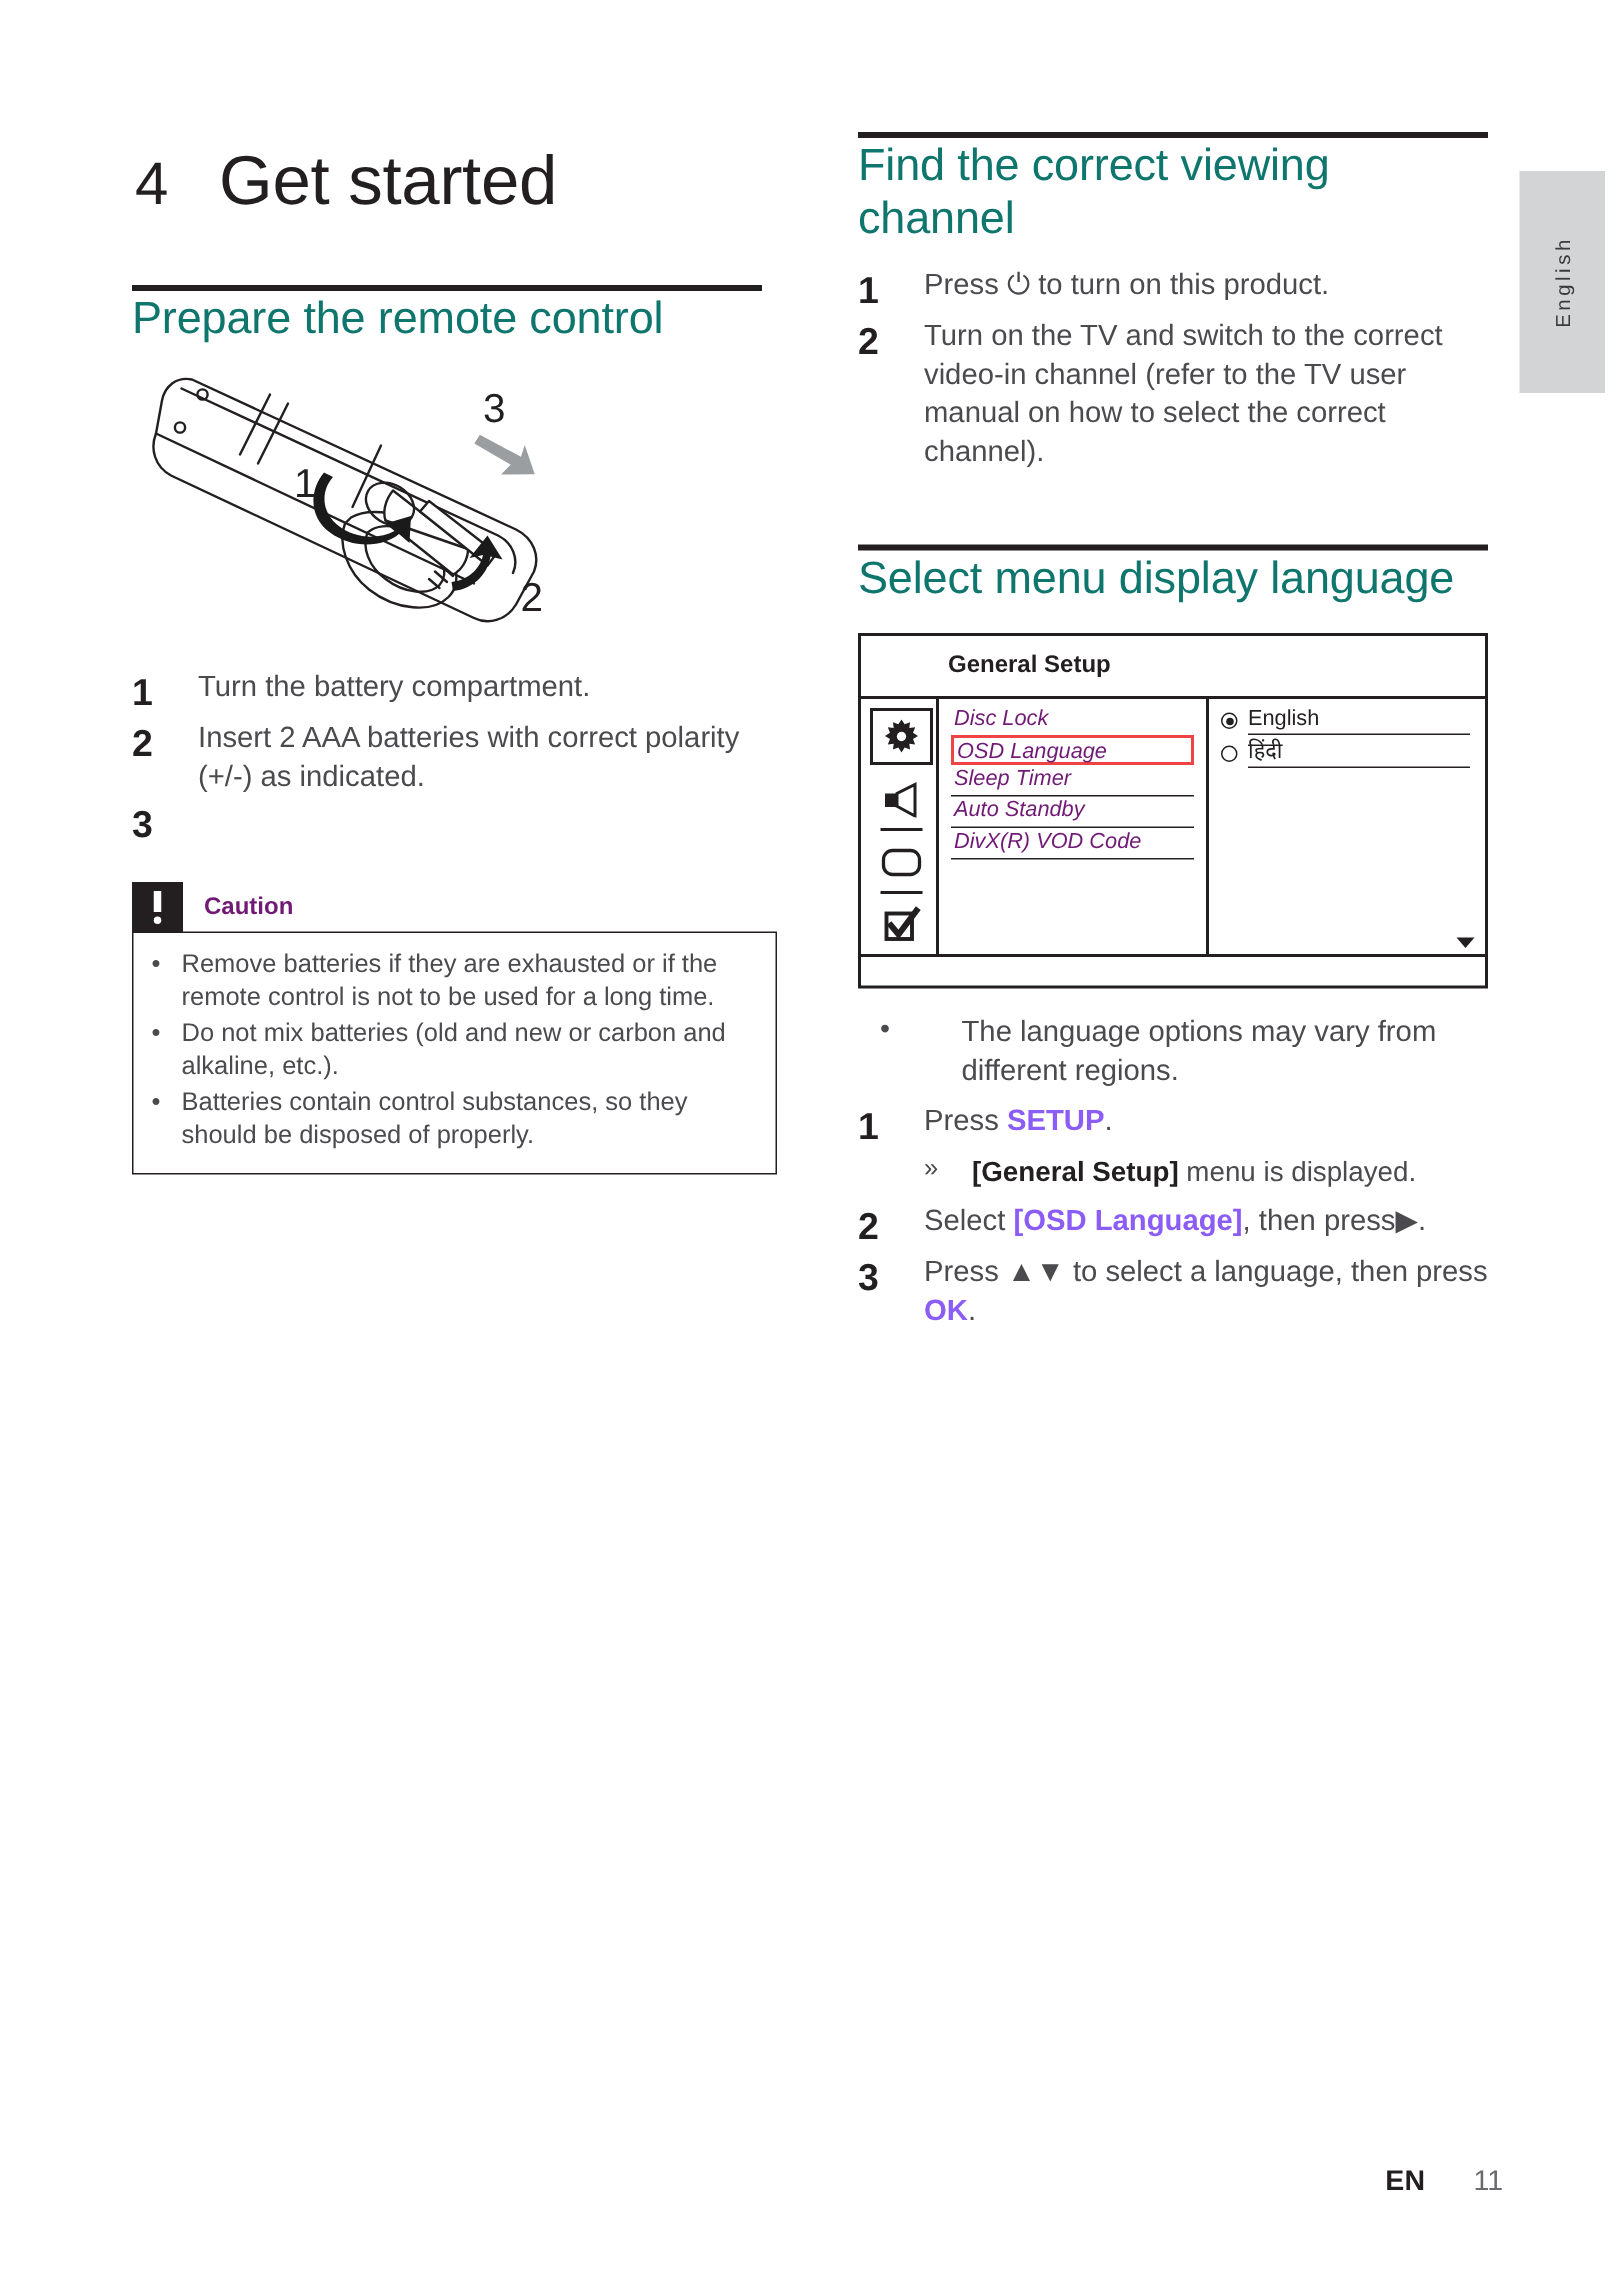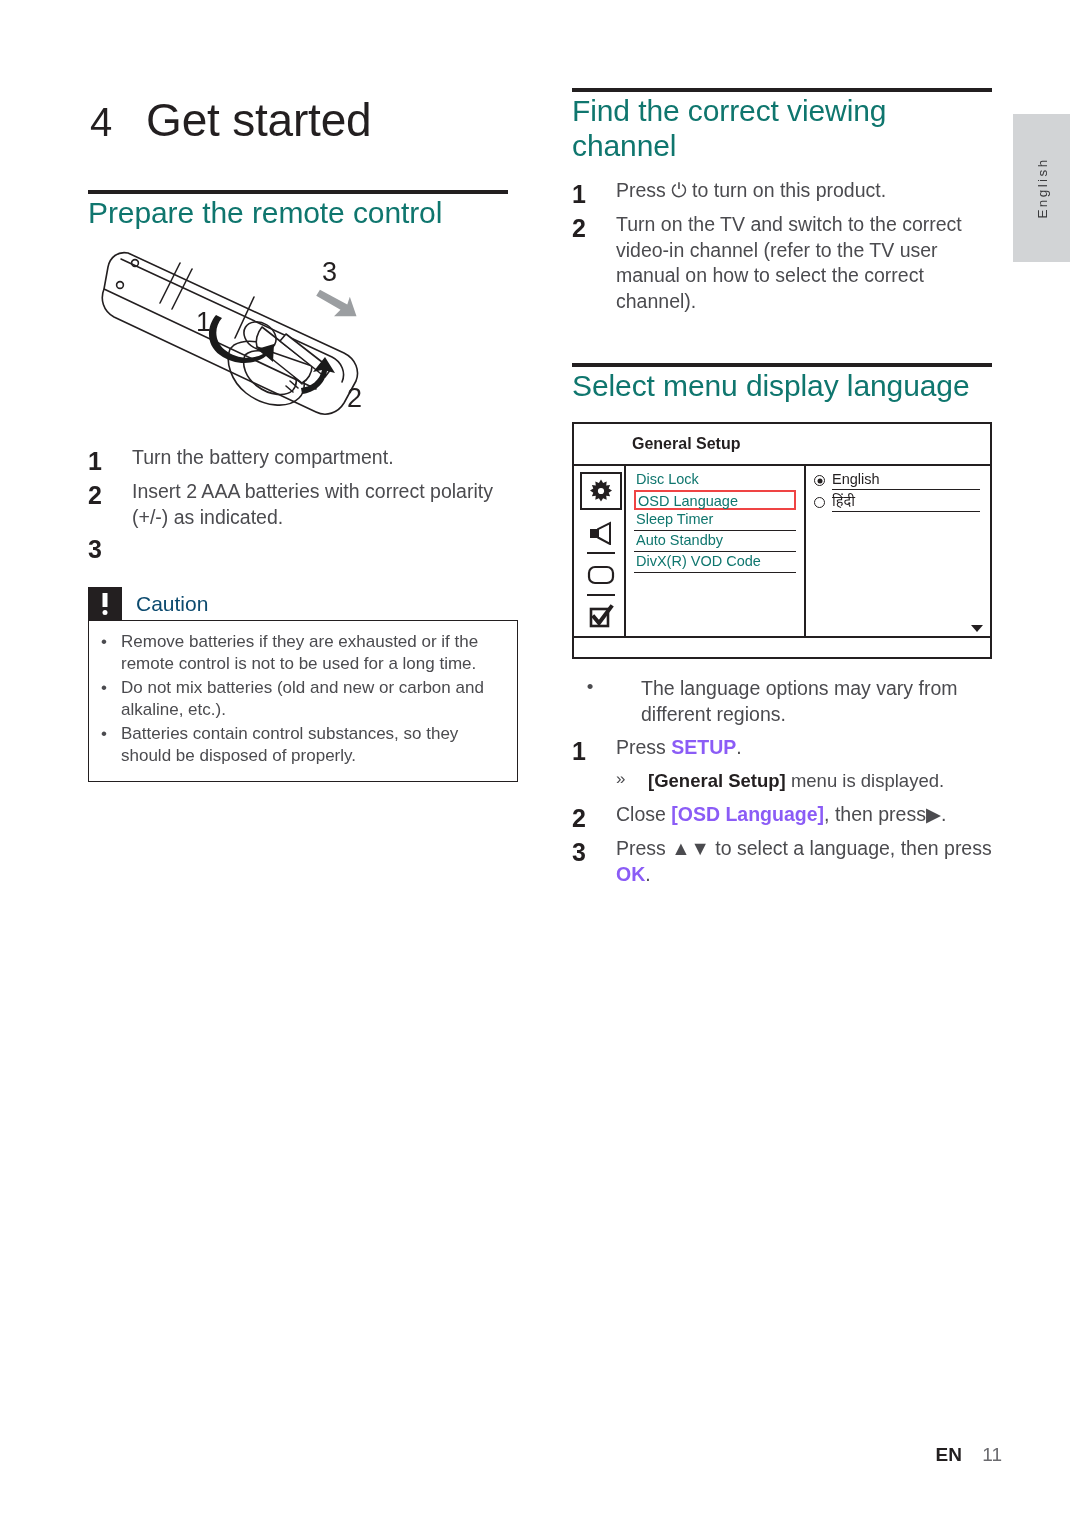--- a/index.html
+++ b/index.html
@@ -77,21 +77,21 @@
     content:""; position:absolute; left:50%; top:6px;
     transform:translateX(-50%);
     width:5px; height:14px; background:#fff;
   }
   .bang:after{
     content:""; position:absolute; left:50%; top:23px;
     transform:translateX(-50%);
     width:5px; height:5px; border-radius:50%; background:#fff;
   }
   .caution-title{
-    font-size:21px; color:#0c4a6e; margin-left:14px;
+    font-size:16px; color:#701a75; margin-left:14px;font-weight:bold;
   }
   .caution-body{
     border:1px solid #231f20;
     border-top:1px solid #231f20;
     padding:10px 12px 12px 12px;
     margin-top:-1px;
   }
   .clist{ margin:0; padding:0; list-style:none; }
   .clist li{
     display:flex; font-size:17px; color:#4b4b4f;
@@ -137,24 +137,25 @@
   .icon-cell.sel{ border:2px solid #231f20; }
   .icon-cell.ul:after{
     content:""; position:absolute; left:7px; right:7px; bottom:-2px;
     height:2px; background:#231f20;
   }
   .osd-list{
     width:180px; padding:4px 8px 0 8px;
     border-right:2px solid #231f20;
   }
   .osd-item{
-    font-size:14.5px; color:#0f766e;
+    font-size:14.5px; color:#701a75;
     height:21px; line-height:19px;
     border-bottom:1.6px solid #231f20;
     padding-left:2px;
+    font-style:italic;
   }
   .osd-item.first{ border-bottom:none; }
   .osd-item.sel{
     border:2px solid #ef4444; height:20px; line-height:19px;
     margin-top:-1px;
   }
   .osd-opts{ flex:1 1 auto; padding:5px 10px 0 8px; position:relative; }
   .opt{
     display:flex; align-items:flex-start; gap:7px;
     font-size:14.5px; color:#231f20;
@@ -181,21 +182,21 @@
   }
   .osd-foot{ height:22px; border-top:2px solid #231f20; }
 
   
   .footer{
     position:absolute; left:0; right:0; bottom:62px;
     text-align:right; padding-right:78px;
     font-size:19px;
   }
   .footer .en{ color:#231f20; font-weight:700; }
-  .footer .pg{ color:#6a6a6e; margin-left:15px; }
+  .footer .pg{ color:#6a6a6e; margin-left:27px; }
 
   .art{ margin:10px 0 0 6px; }
 </style>
 </head>
 <body>
 
 <div class="lang-tab">
   <span>English</span>
 </div>
 
@@ -389,21 +390,21 @@
       <span class="t"><span>Press </span><b>SETUP</b><span>.</span></span>
     </li>
   </ol>
   <div class="sub">
     <span class="g">»</span>
     <span class="x"><b>[General Setup]</b><span> menu is displayed.</span></span>
   </div>
   <ol class="steps" style="margin-top:9px">
     <li>
       <span class="n">2</span>
-      <span class="t"><span>Close </span><b>[OSD Language]</b><span>, then press▶.</span></span>
+      <span class="t"><span>Select </span><b>[OSD Language]</b><span>, then press▶.</span></span>
     </li>
     <li>
       <span class="n">3</span>
       <span class="t"><span>Press ▲▼ to select a language, then press </span><b>OK</b><span>.</span></span>
     </li>
   </ol>
 </div>
 
 <div class="footer">
   <span class="en">EN</span>

